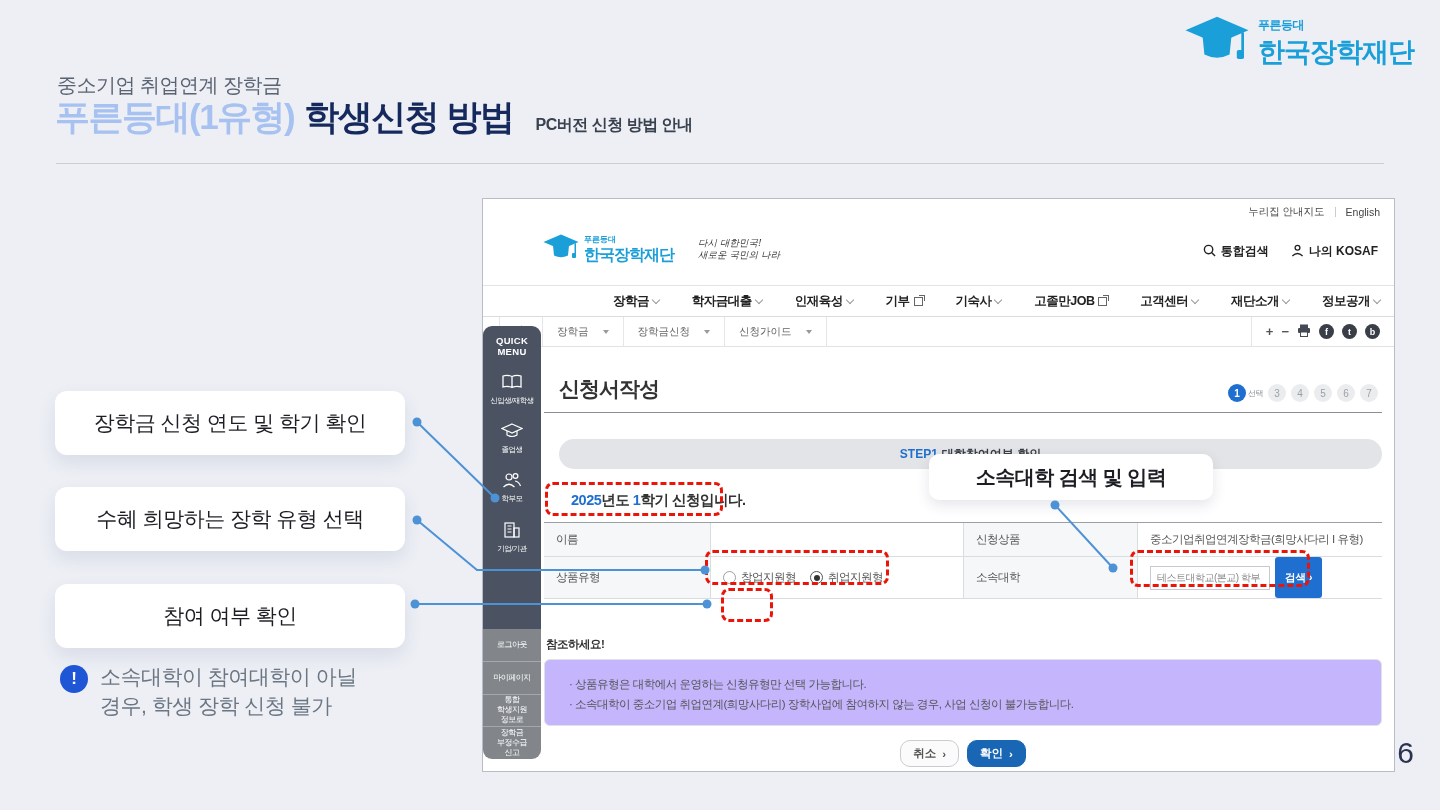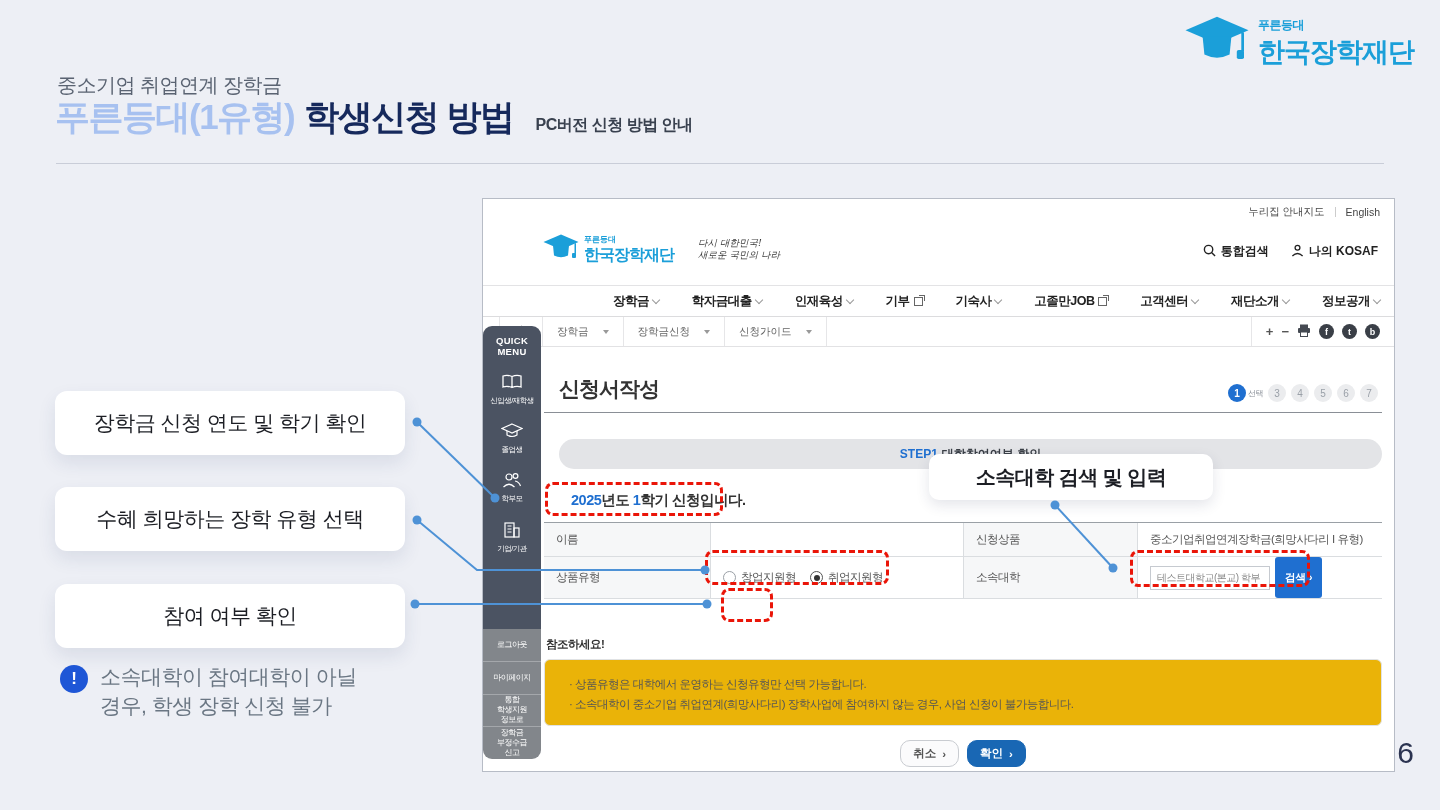--- a/index.html
+++ b/index.html
@@ -103,21 +103,21 @@
   .radio { width:13px; height:13px; border:1px solid #9aa0a6; border-radius:50%; background:#fff; position:relative; }
   .radio.sel { border-color:#555; }
   .radio.sel::after { content:""; position:absolute; inset:2.5px; background:#333; border-radius:50%; }
   .uni-input { width:120px; height:24px; border:1px solid #c6cad0; font-size:10px; color:#888; padding:0 6px;
                font-family:"Liberation Sans","DejaVu Sans",sans-serif; letter-spacing:-0.5px; }
   .search-btn { height:41px; margin-left:5px; padding:0 10px; background:#1f6fd0; color:#fff; border:none; border-radius:3px;
                 font-size:10.5px; font-weight:700; cursor:pointer; font-family:"Liberation Sans","DejaVu Sans",sans-serif; }
   .join { color:#1f6fd0; font-weight:700; }
 
   .note-title { position:absolute; left:63px; top:438px; font-size:11.5px; font-weight:800; color:#333; letter-spacing:-0.5px; }
-  .notes-box { position:absolute; left:61px; top:460px; width:838px; height:67px; background:#eab308; border:1px solid #e0e2e4;
+  .notes-box { position:absolute; left:61px; top:460px; width:838px; height:67px; background:#c4b5fd; border:1px solid #e0e2e4;
                border-radius:6px; padding:14px 0 0 24px; }
   .note-line { font-size:11.5px; color:#555; line-height:20px; letter-spacing:-0.5px; }
   .note-line::before { content:"· "; color:#555; }
 
   .btn-row { position:absolute; left:61px; width:838px; top:541px; display:flex; justify-content:center; gap:8px; }
   .btn { height:27px; min-width:58px; padding:0 12px; font-size:11.5px; font-weight:700; border-radius:10px; cursor:pointer;
          display:flex; align-items:center; justify-content:center; gap:6px; font-family:"Liberation Sans","DejaVu Sans",sans-serif; }
   .btn-cancel { background:#fbfbfc; border:1px solid #c9ccd1; color:#555; }
   .btn-confirm { background:#1967b4; border:1px solid #1967b4; color:#fff; }
 

